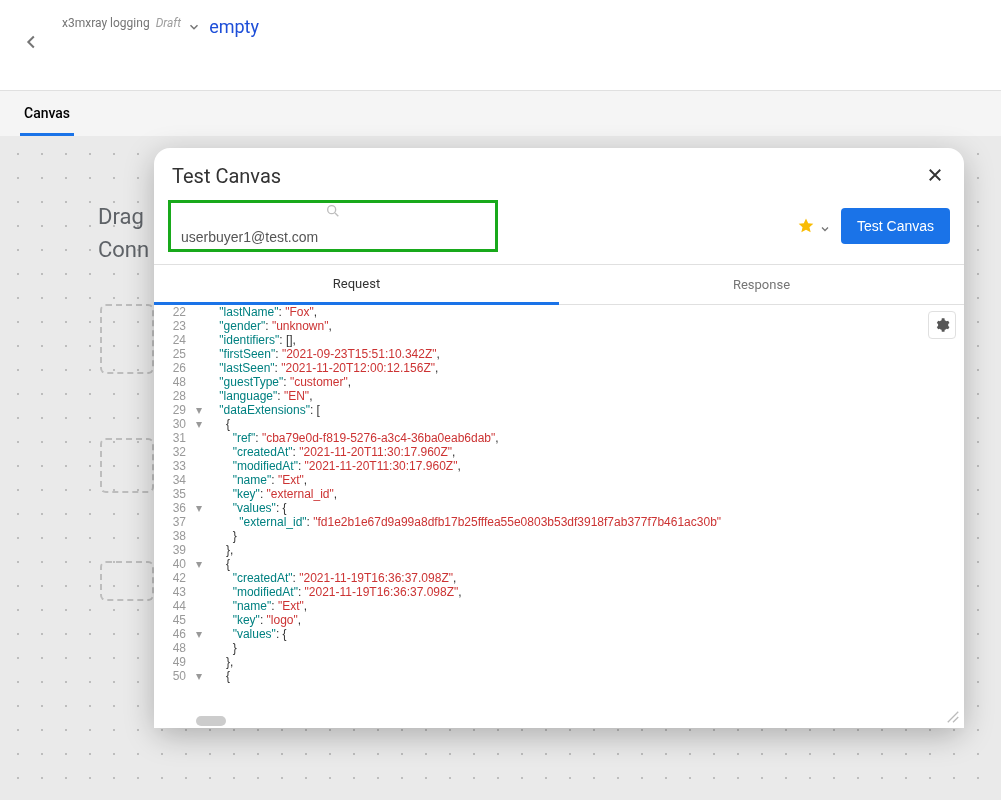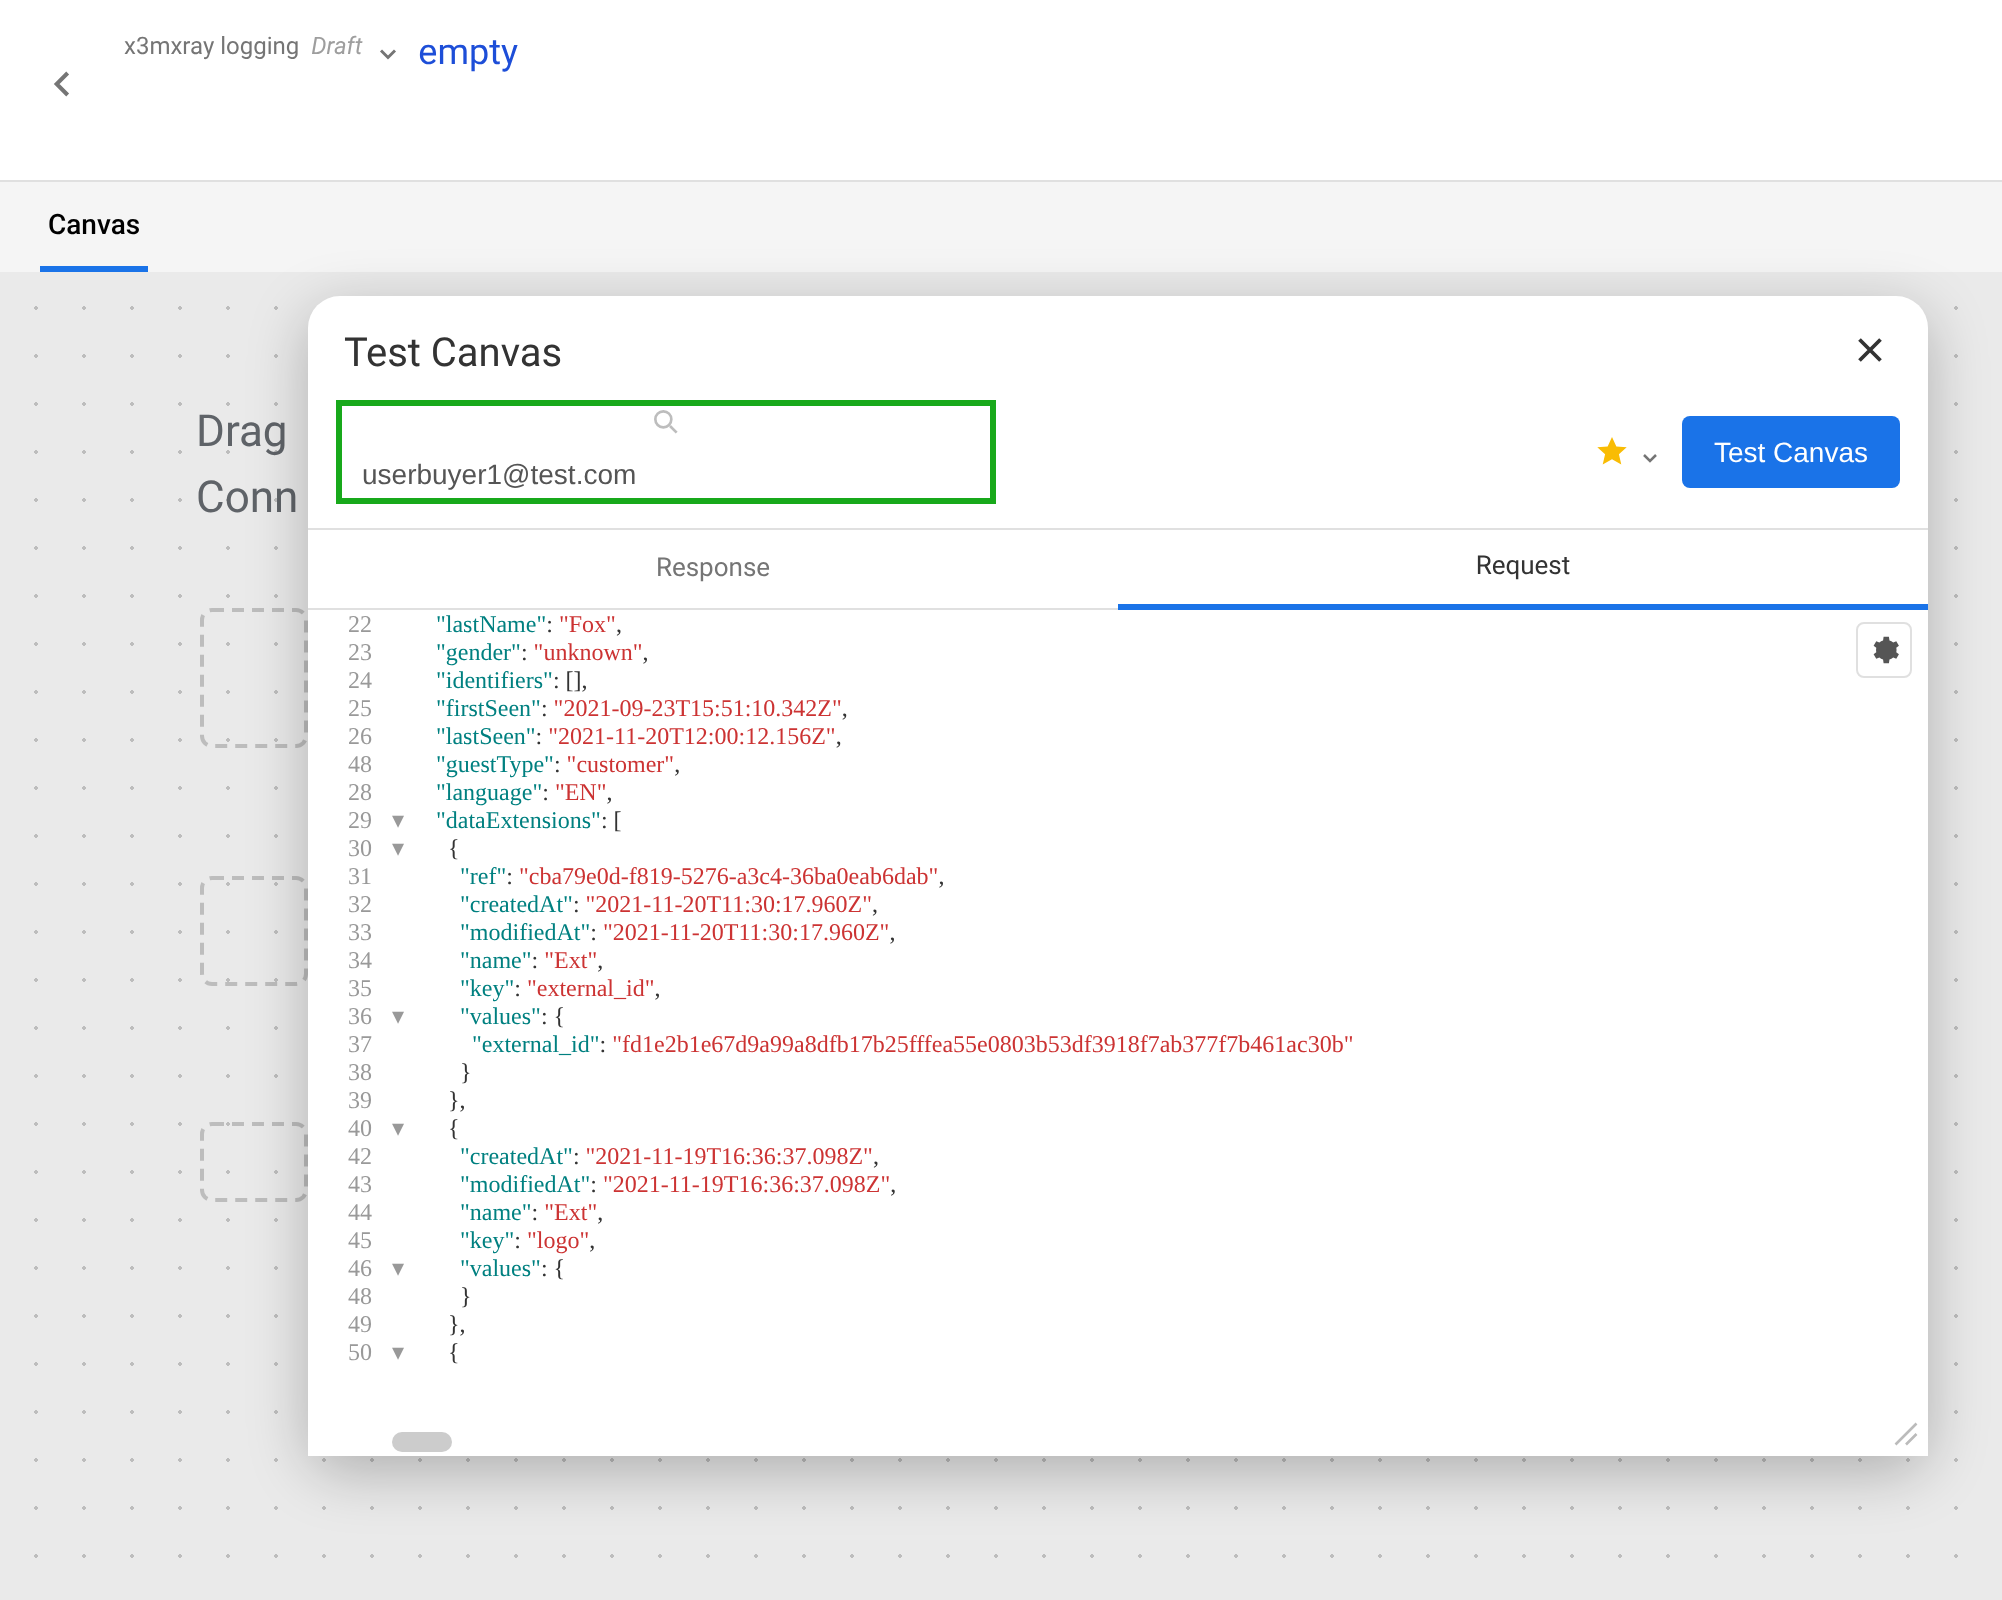--- a/index.html
+++ b/index.html
@@ -152,21 +152,21 @@
   color: #757575;
   cursor: pointer;
   border-bottom: 1px solid #e0e0e0;
 }
 .req-tab.active { color: #333; border-bottom: 3px solid #1a73e8; }
 
 .code-area {
   flex: 1;
   position: relative;
   overflow: hidden;
-  font-family: Liberation Serif, serif;
+  font-family: Liberation Sans, sans-serif;
   font-size: 12px;
   line-height: 14px;
   background: #fff;
 }
 .settings-gear {
   position: absolute;
   right: 8px; top: 6px;
   width: 28px; height: 28px;
   border: 1px solid #e0e0e0;
   border-radius: 4px;
@@ -280,22 +280,22 @@
       <span class="star-chev">
         <svg viewBox="0 0 24 24" width="12" height="12" fill="none" stroke="currentColor" stroke-width="2.5">
             <path d="M6 9l6 6 6-6"></path>
           </svg>
       </span>
     </div>
     <button class="test-btn">Test Canvas</button>
   </div>
 
   <div class="req-tabs">
+    <div class="req-tab active">Request</div>
     <div class="req-tab">Response</div>
-    <div class="req-tab active">Request</div>
   </div>
 
   <div class="code-area">
     <div class="settings-gear">
       <svg viewBox="0 0 24 24" width="16" height="16" fill="currentColor">
           <path d="M12 8a4 4 0 100 8 4 4 0 000-8zm9.4 4a7.5 7.5 0 00-.2-1.6l2-1.5-2-3.4-2.3.9a7.6 7.6 0 00-2.8-1.6L15.7 2h-4l-.4 2.8a7.6 7.6 0 00-2.8 1.6l-2.3-.9-2 3.4 2 1.5a7.5 7.5 0 000 3.2l-2 1.5 2 3.4 2.3-.9a7.6 7.6 0 002.8 1.6l.4 2.8h4l.4-2.8a7.6 7.6 0 002.8-1.6l2.3.9 2-3.4-2-1.5c.1-.5.2-1.1.2-1.6z"></path>
         </svg>
     </div>
     <div class="code-scroller" id="code-scroller">
         <div class="gutter-line"><span class="gutter">22</span><span class="fold"> </span><span class="code-content">    <span class="tok-key">"lastName"</span><span class="tok-pun">: </span><span class="tok-str">"Fox"</span><span class="tok-pun">,</span></span></div>

